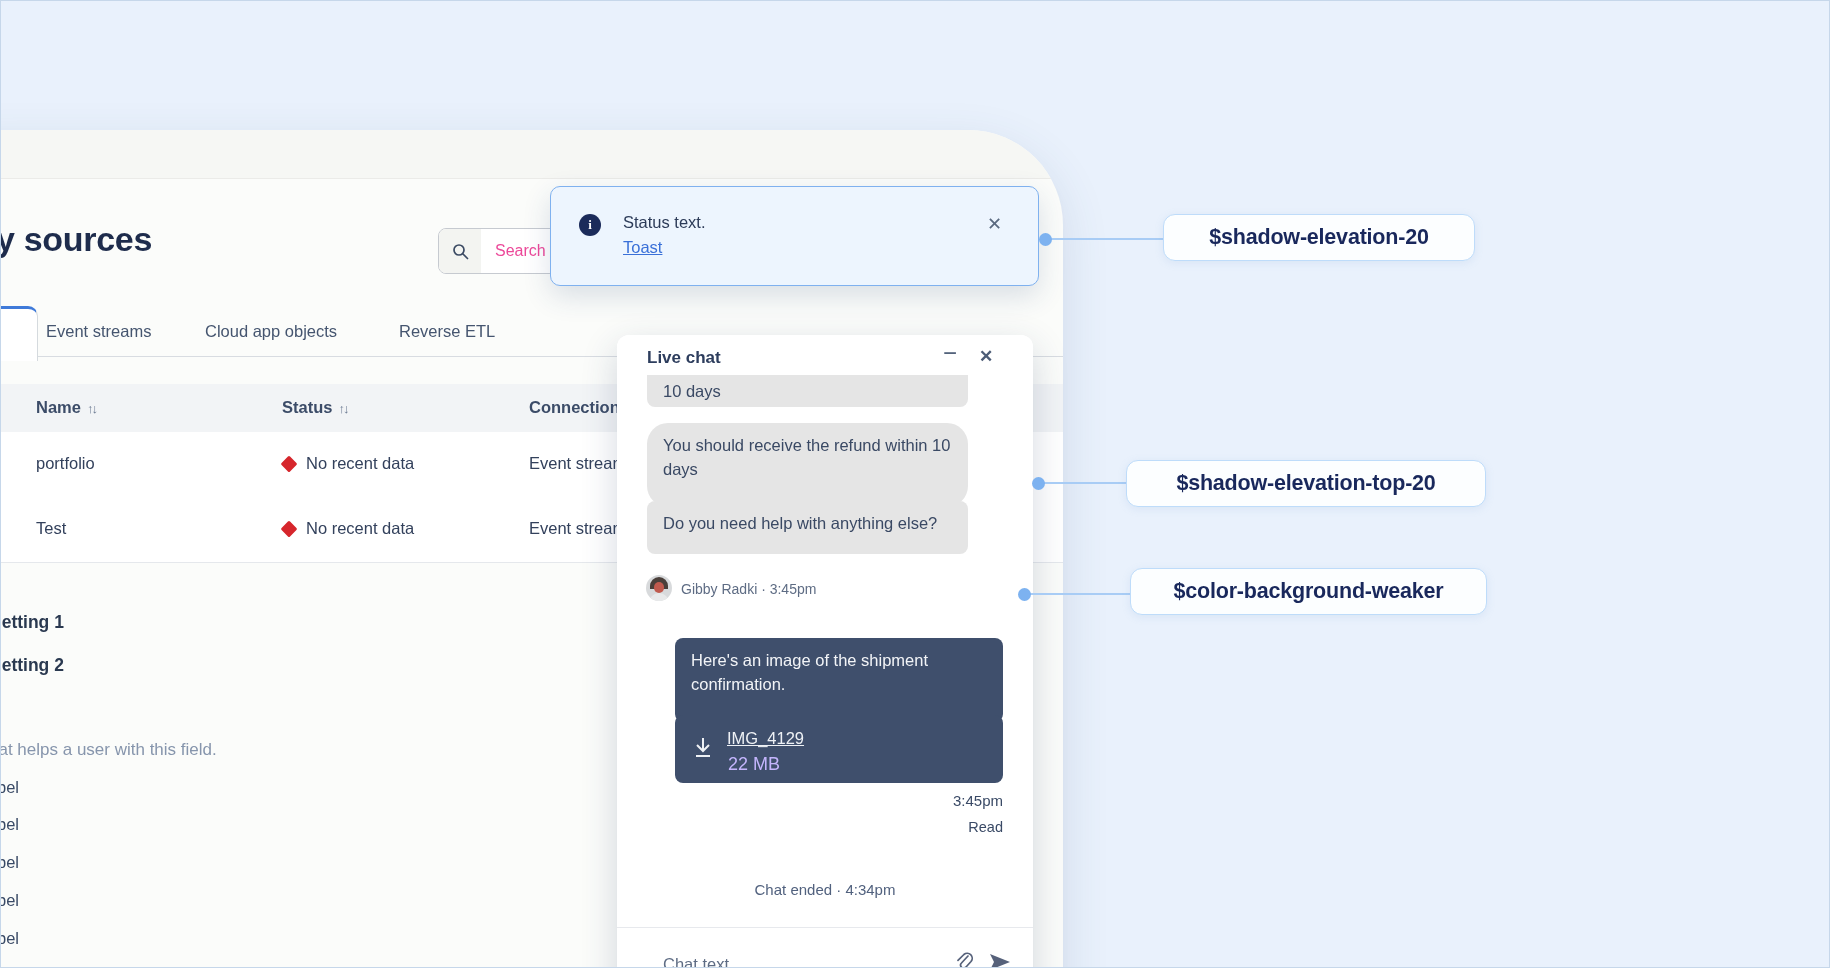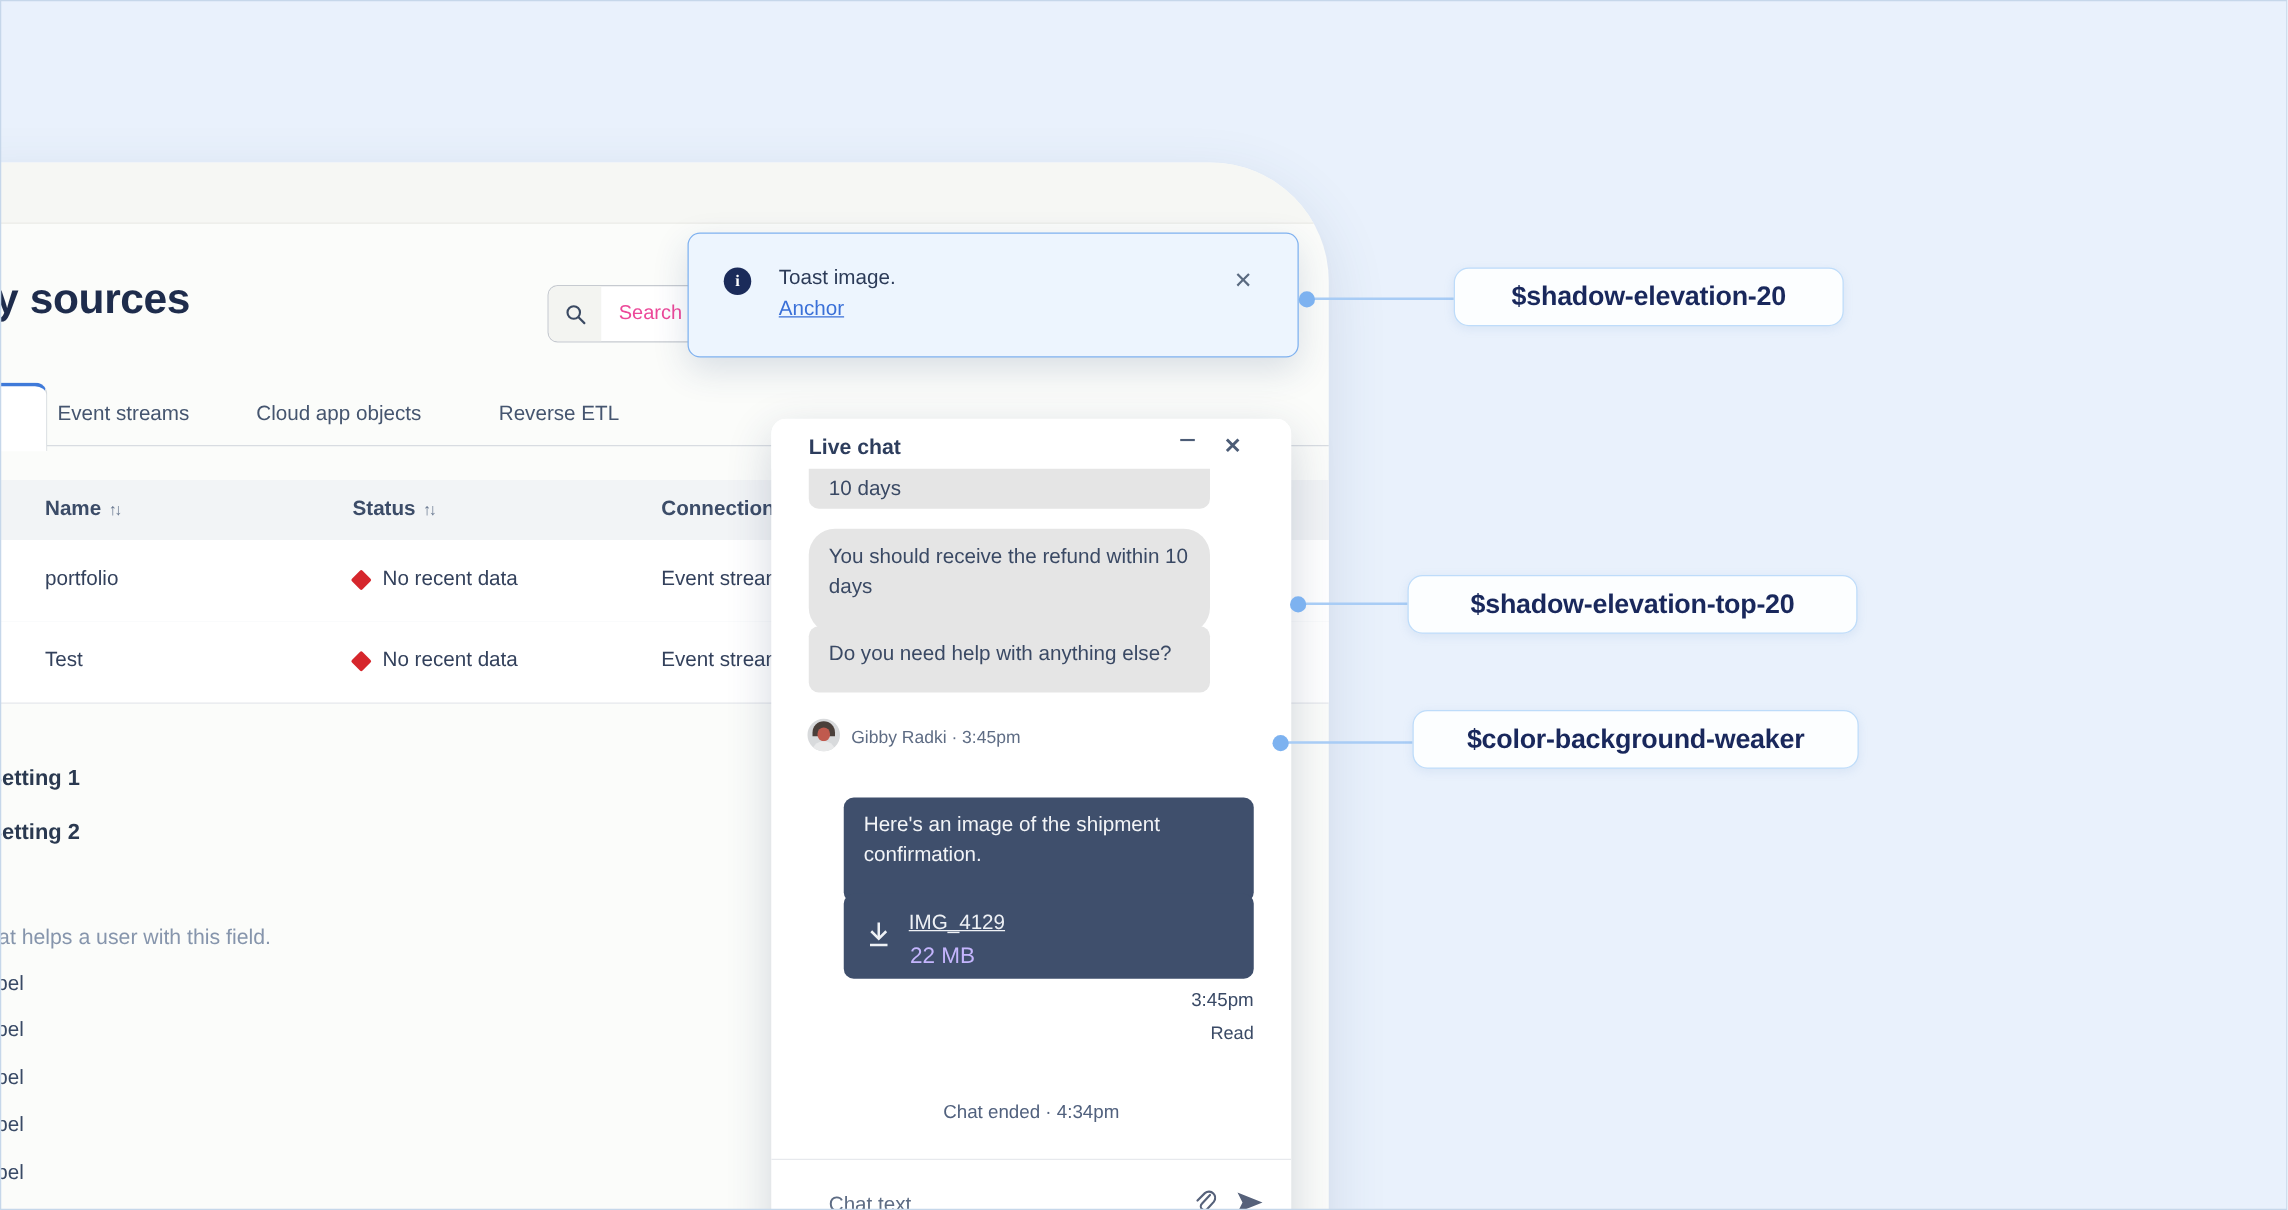--- a/index.html
+++ b/index.html
@@ -130,22 +130,22 @@
 <div class="setting" style="top:655px;">Setting 2</div>
 <div class="helptext">hat helps a user with this field.</div>
 <div class="fieldlabel" style="top:778px;">bel</div>
 <div class="fieldlabel" style="top:815px;">bel</div>
 <div class="fieldlabel" style="top:853px;">bel</div>
 <div class="fieldlabel" style="top:891px;">bel</div>
 <div class="fieldlabel" style="top:929px;">bel</div>
 
 <div class="toast">
   <div class="info-icon">i</div>
-  <div class="toast-text">Toast image.</div>
-  <div class="toast-anchor">Anchor</div>
+  <div class="toast-text">Status text.</div>
+  <div class="toast-anchor">Toast</div>
   <div class="toast-close">✕</div>
 </div>
 
 <div class="chat">
   <div class="bubble-in" style="top:22px;height:50px;border-radius:0 0 8px 8px;">
       <span style="position:absolute;left:16px;top:22px;">10 days</span>
     </div>
   <div class="bubble-in" style="top:88px;height:84px;border-radius:21px;">You should receive the refund within 10 days</div>
   <div class="bubble-in" style="top:166px;height:53px;">Do you need help with anything else?</div>
 

